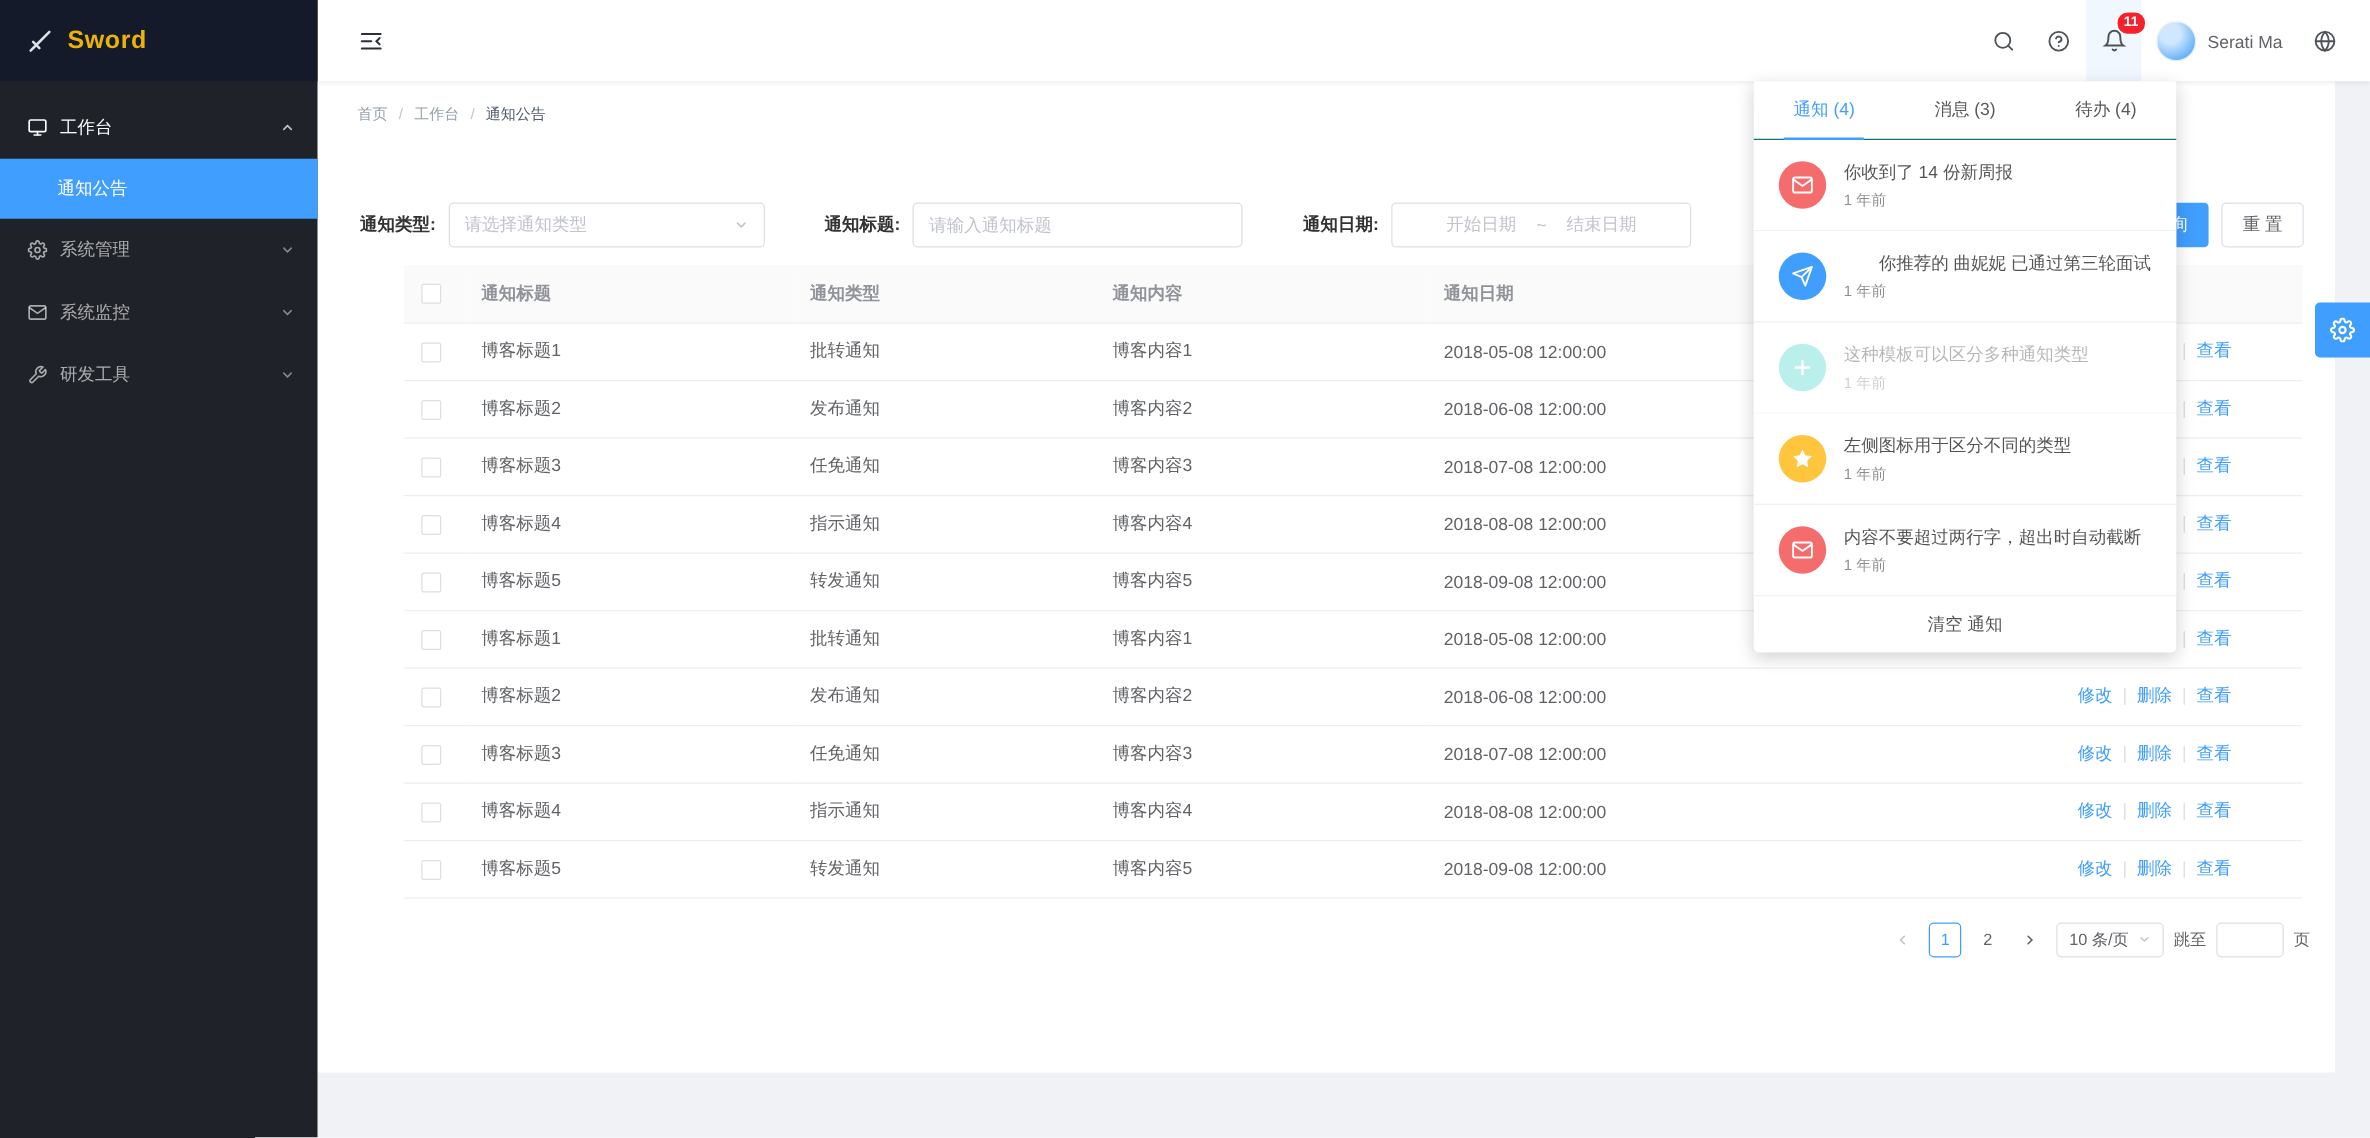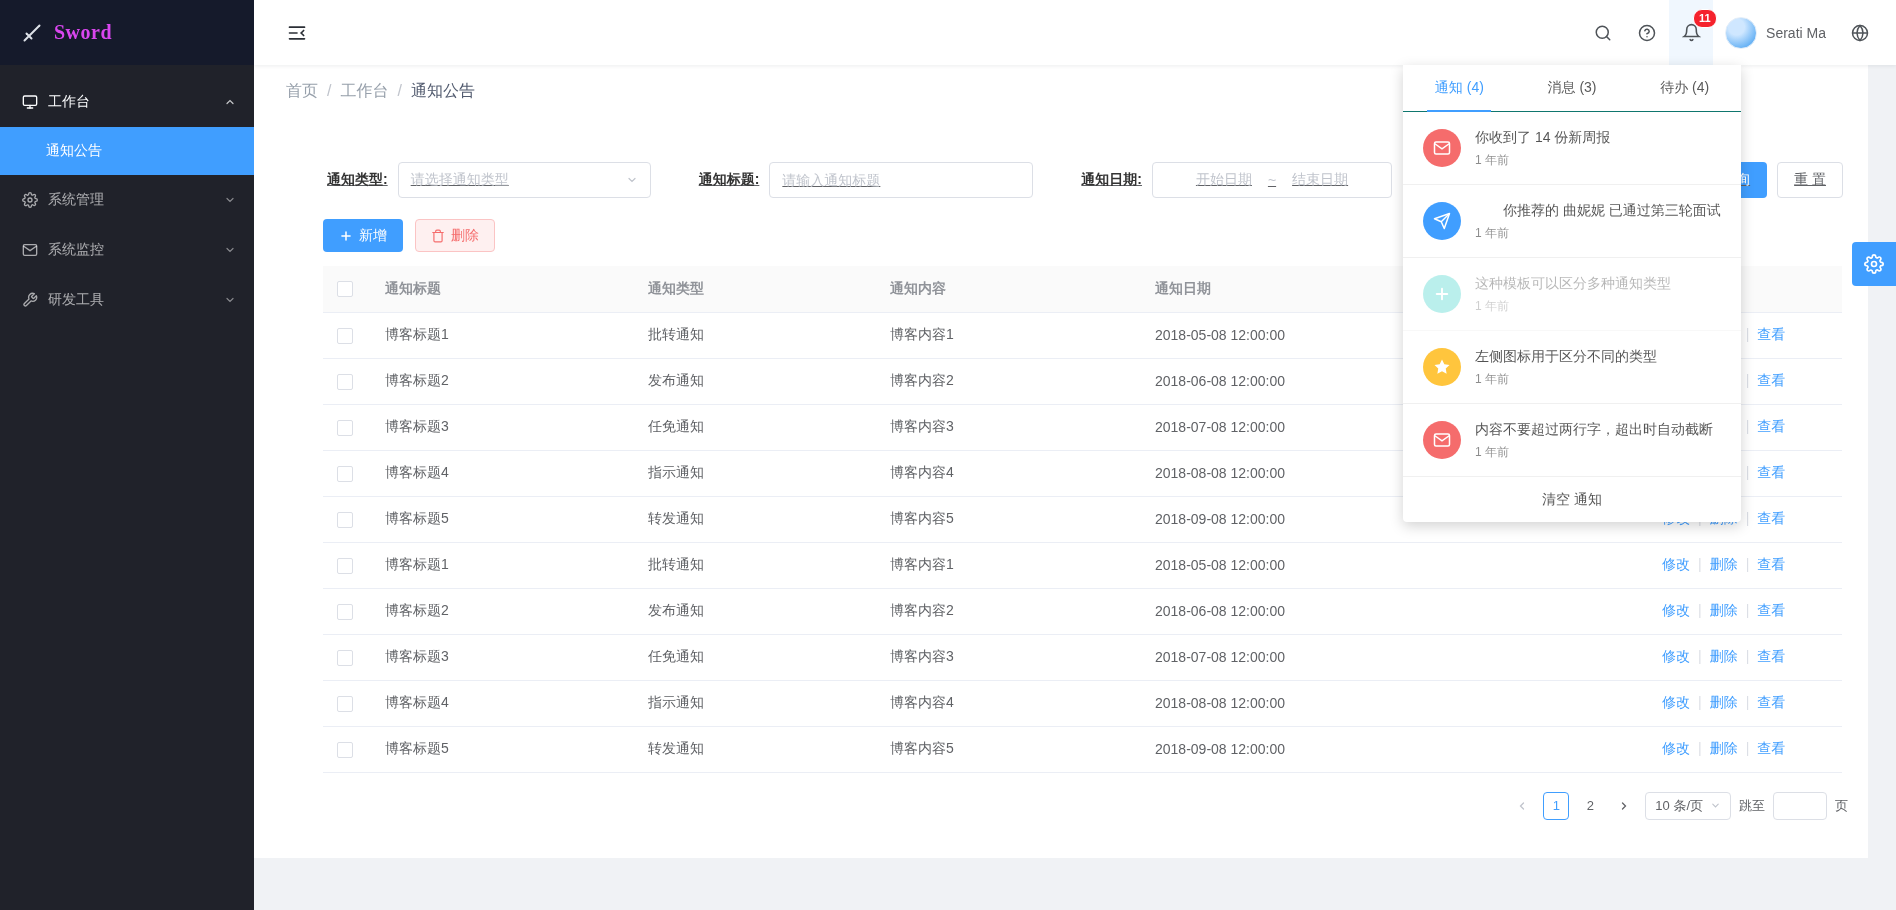--- a/index.html
+++ b/index.html
@@ -7,21 +7,21 @@
     width:1896px;height:910px;position:relative;overflow:hidden;
     background:#f0f2f5;
     font-family:"Liberation Sans","DejaVu Sans",sans-serif;
     color:#606266;
   }
   svg{display:block;}
 
   
   .sidebar{position:absolute;left:0;top:0;bottom:0;width:254px;background:#20222a;z-index:30;}
   .logo{height:65px;background:#151a2b;display:flex;align-items:center;padding-left:20px;gap:10px;}
-  .logo-text{color:#d946ef;font-size:20px;font-weight:bold;letter-spacing:.5px;font-family:Liberation Serif, serif;}
+  .logo-text{color:#eab308;font-size:20px;font-weight:bold;letter-spacing:.5px;}
   .menu{padding-top:12px;}
   .menu-item{height:50px;display:flex;align-items:center;padding:0 18px 0 22px;color:rgba(255,255,255,.62);font-size:14px;cursor:pointer;}
   .menu-item.open{color:#fdfeff;}
   .mi-icon{width:16px;height:16px;flex:none;}
   .mi-label{margin-left:10px;flex:1;}
   .chev{width:12px;height:12px;opacity:.75;}
   .submenu-item{height:48px;display:flex;align-items:center;padding-left:46px;color:rgba(255,255,255,.7);font-size:14px;cursor:pointer;}
   .submenu-item.active{background:#409eff;color:#fff;}
 
   
@@ -31,26 +31,26 @@
   .topbar-spacer{flex:1;}
   .topbar-action{width:44px;height:65px;display:flex;align-items:center;justify-content:center;color:#4e5358;cursor:pointer;}
   .bell-wrap{position:relative;background:#f0f7fe;}
   .badge{position:absolute;top:9px;left:24px;background:#f5222d;color:#fff;font-size:11px;line-height:17px;min-width:8px;border-radius:9px;padding:0 5px;text-align:center;border:1px solid #fff;font-weight:bold;}
   .user{display:flex;align-items:center;gap:9px;padding:0 12px;height:65px;cursor:pointer;}
   .avatar{width:30px;height:30px;border-radius:50%;background:radial-gradient(circle at 35% 30%, #cfe7ff 0 28%, #69b3f5 75%);border:1px solid #e3eef9;flex:none;}
   .user-name{font-size:14px;color:#606266;}
 
   
   .content{background:#fff;margin-right:28px;height:793px;position:relative;z-index:1;box-sizing:border-box;}
-  .breadcrumb{padding:16px 16px 0 32px;font-size:16px;color:#97a0ab;display:flex;gap:9px;line-height:20px;}
+  .breadcrumb{padding:16px 16px 0 32px;font-size:12px;color:#97a0ab;display:flex;gap:9px;line-height:20px;}
   .breadcrumb .crumb-last{color:#515a6e;}
   .breadcrumb .sep{color:#c0c4cc;}
 
   
-  .filter-form{display:flex;align-items:flex-end;margin:61px 25px 0 73px;text-decoration:underline;}
+  .filter-form{display:flex;align-items:flex-end;margin:61px 25px 0 34px;}
   .filter-item{display:flex;align-items:center;margin-right:48px;}
   .filter-label{font-weight:bold;font-size:14px;color:#333;margin-right:10px;white-space:nowrap;}
   .select-box,.text-input,.date-range{height:36px;border:1px solid #dcdfe6;border-radius:4px;background:#fff;box-sizing:border-box;font-size:14px;}
   .select-box{width:253px;padding:0 12px;display:flex;align-items:center;justify-content:space-between;color:#c0c4cc;cursor:pointer;}
   .select-box .chevron{width:12px;height:12px;color:#c0c4cc;}
   .text-input{width:264px;padding:0 12px;color:#606266;outline:none;font-family:inherit;}
   .text-input::placeholder{color:#c0c4cc;}
   .date-range{width:240px;display:flex;align-items:center;justify-content:center;gap:16px;color:#c0c4cc;cursor:pointer;}
   .filter-buttons{margin-left:auto;display:flex;gap:10px;}
 
@@ -237,36 +237,20 @@
           <span>~</span>
           <span>结束日期</span>
         </div>
       </div>
       <div class="filter-buttons">
         <button class="btn btn-primary">查 询</button>
         <button class="btn btn-default">重 置</button>
       </div>
     </div>
 
-    <div class="toolbar">
-      <button class="btn btn-sm btn-primary">
-        <svg class="btn-icon" viewBox="0 0 24 24" fill="none" stroke="currentColor" stroke-width="2.6" stroke-linecap="round">
-            <line x1="12" y1="5" x2="12" y2="19"></line>
-            <line x1="5" y1="12" x2="19" y2="12"></line>
-          </svg>
-        <span>新增</span>
-      </button>
-      <button class="btn btn-sm btn-danger-plain">
-        <svg class="btn-icon" viewBox="0 0 24 24" fill="none" stroke="currentColor" stroke-width="2" stroke-linecap="round">
-            <polyline points="3 6 5 6 21 6"></polyline>
-            <path d="M19 6v14a2 2 0 0 1-2 2H7a2 2 0 0 1-2-2V6m3 0V4a2 2 0 0 1 2-2h4a2 2 0 0 1 2 2v2"></path>
-          </svg>
-        <span>删除</span>
-      </button>
-    </div>
 
     <table class="grid">
       <colgroup>
         <col style="width:52px">
           <col style="width:263px">
           <col style="width:242px">
           <col style="width:265px">
           <col style="width:507px">
           <col style="width:190px">
       </colgroup>

